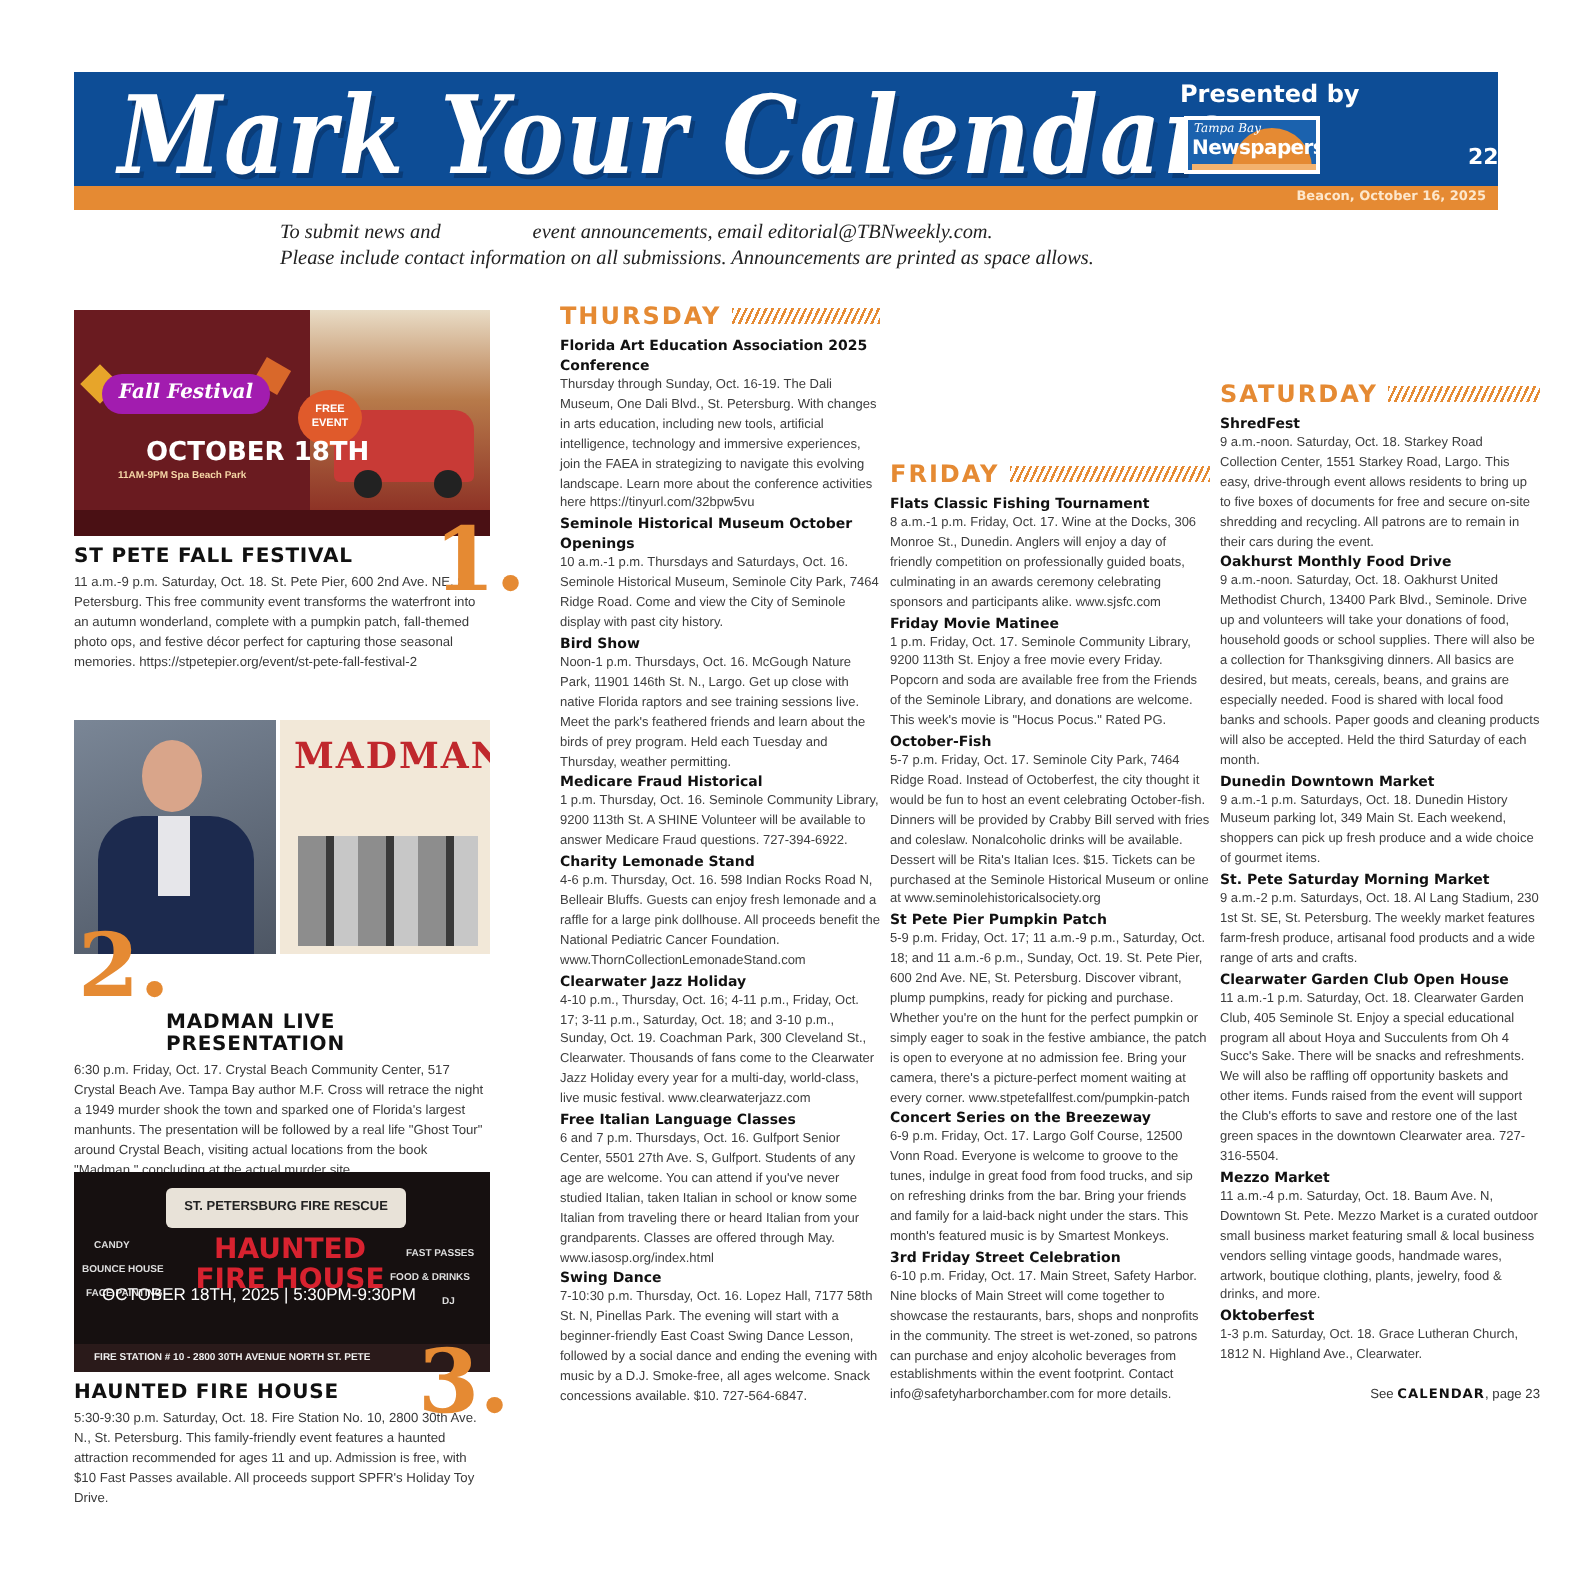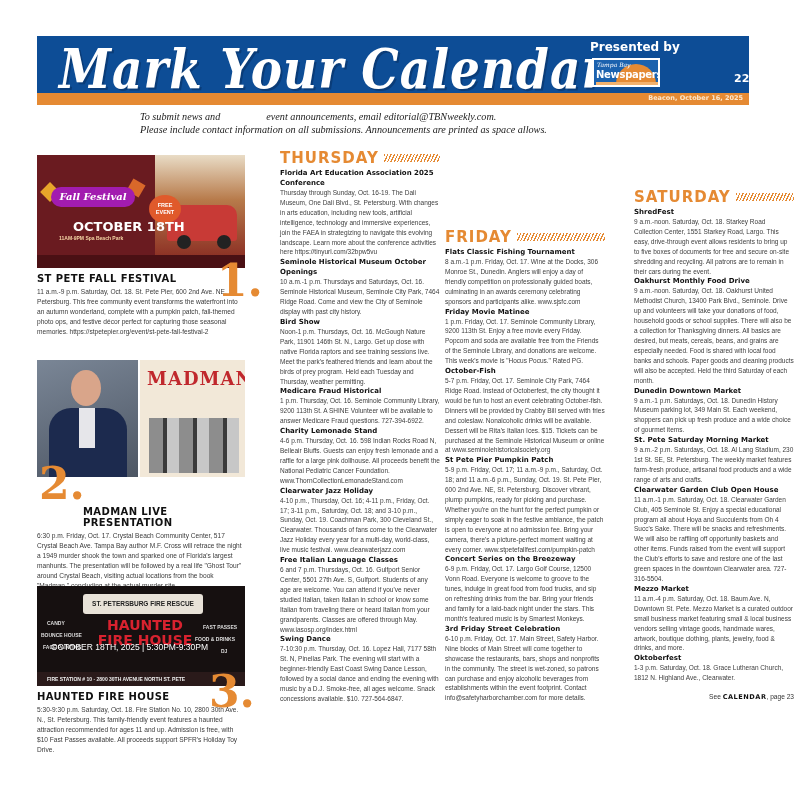--- a/index.html
+++ b/index.html
@@ -77,24 +77,24 @@
   .hf .banner-s { position: absolute; left: 46px; top: 8px; width: 120px; height: 20px; background: #e8e2d8; color: #222; font-size: 6.5px; font-weight: bold; text-align: center; line-height: 20px; border-radius: 3px; }
   .hf .title { position: absolute; left: 60px; top: 32px; width: 96px; text-align: center; color: #d8222f; font-family: "DejaVu Sans", sans-serif; font-weight: bold; font-size: 14px; line-height: 15px; }
   .hf .side { position: absolute; color: #ddd; font-size: 5px; font-weight: bold; }
   .hf .date { position: absolute; left: 14px; top: 56px; color: #fff; font-weight: normal; font-size: 8.5px; white-space: nowrap; }
   .hf .addr { position: absolute; left: 0; top: 86px; width: 208px; height: 14px; background: #2a1a1a; color: #eee; font-size: 5px; font-weight: bold; padding: 4px 10px; white-space: nowrap; overflow: hidden; }
 
   
   .col { position: absolute; top: 151px; width: 160px; }
   .col-thu { left: 280px; }
   .col-fri { left: 445px; }
-  .col-sat { left: 610px; margin-left: 24px; }
+  .col-sat { left: 610px; }
   .day-header { display: flex; align-items: center; height: 14px; margin-bottom: 3px; }
   .day-label {
-    font-family: "DejaVu Sans", sans-serif; font-weight: bold; font-size: 15px; letter-spacing: 1px; color: #e58a33;
+    font-family: "DejaVu Sans", sans-serif; font-weight: bold; font-size: 12px; letter-spacing: 1px; color: #e58a33;
   }
   .day-hatch {
     flex: 1; height: 8px; margin-left: 5px;
     background: repeating-linear-gradient(115deg, #e58a33 0 1.2px, transparent 1.2px 3px);
   }
   .ev-title { font-family: "DejaVu Sans", sans-serif; font-weight: bold; font-size: 7px; line-height: 10px; color: #111; }
   .ev-body { font-size: 6.5px; line-height: 9.9px; color: #3d3d3d; }
   .see-more { text-align: right; font-size: 6.6px; color: #333; margin-top: 10px; }
   .see-more b { font-family: "DejaVu Sans", sans-serif; font-weight: bold; color: #111; letter-spacing: 0.5px; }
 </style>

